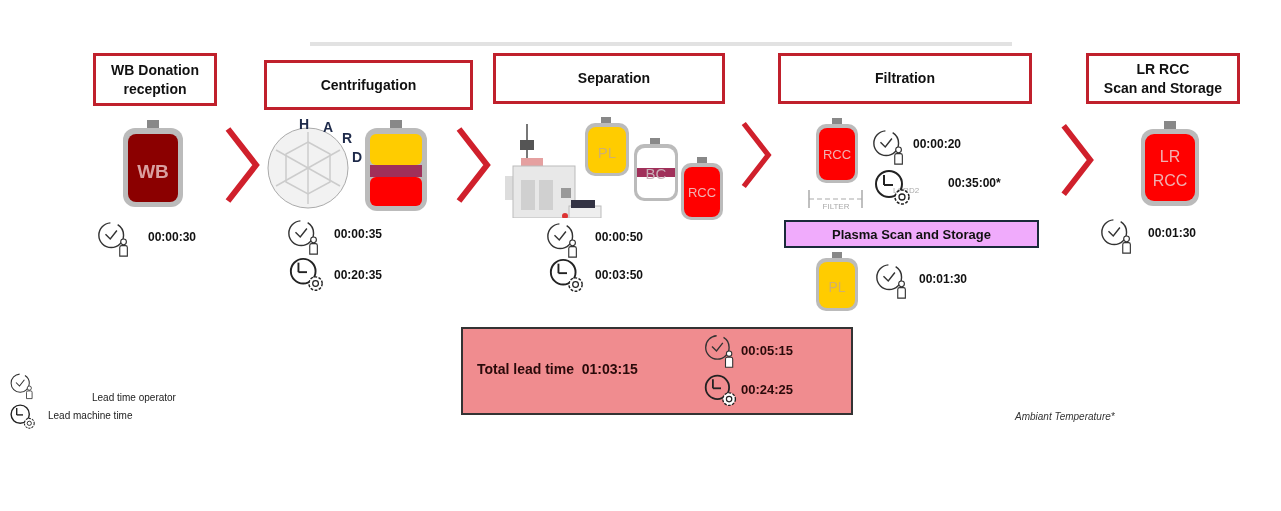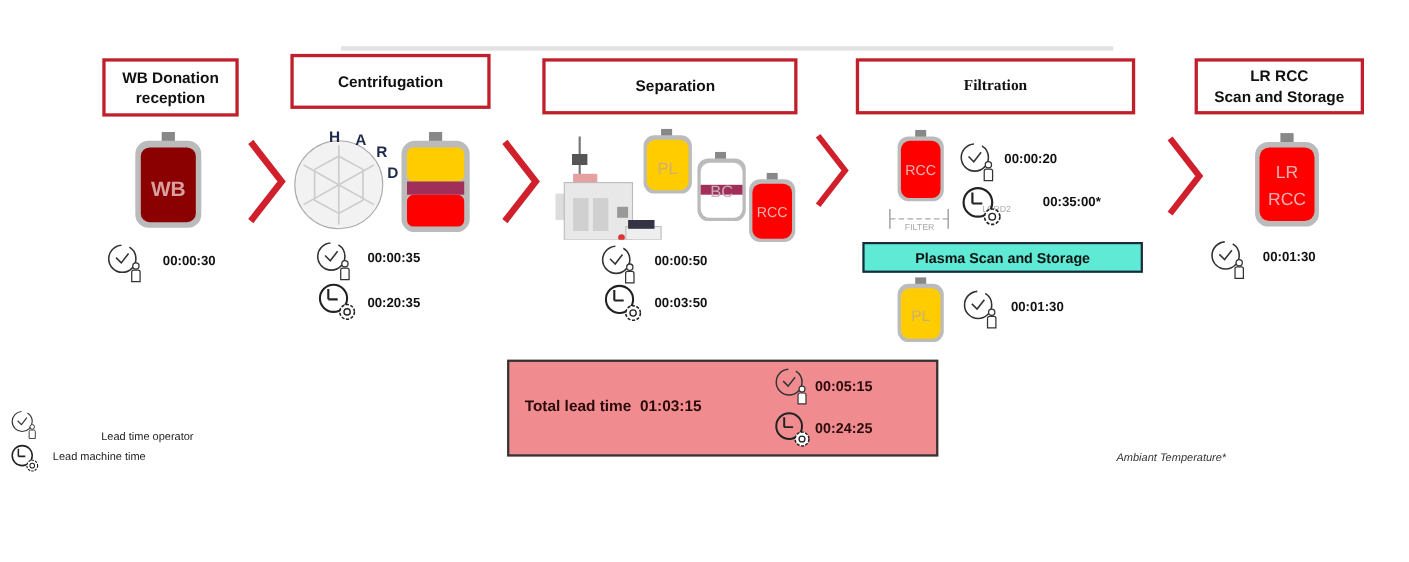--- a/index.html
+++ b/index.html
@@ -9,21 +9,21 @@
     }
     .abs { position: absolute; }
     .topbar { left: 310px; top: 42px; width: 702px; height: 4px; background: #e2e2e2; }
     .stage-box {
       position: absolute; border: 3px solid #c0202c; background: #fff;
       display: flex; align-items: center; justify-content: center; text-align: center;
       font-weight: bold; font-size: 14px; line-height: 19px; box-sizing: border-box;
       font-family: "Liberation Sans", sans-serif; color: #111;
     }
     .plain-box {
-      position: absolute; border: 2px solid #1a2a3a; background: #5eead4;
+      position: absolute; border: 2px solid #1a2a3a; background: #f0abfc;
       display: flex; align-items: center; justify-content: center;
       font-weight: bold; font-size: 13px; box-sizing: border-box;
       font-family: "Liberation Sans", sans-serif;
     }
     .chevron { position: absolute; }
     .bag { position: absolute; }
     .time {
       position: absolute; font-weight: bold; font-size: 12px;
       font-family: "Liberation Sans", sans-serif; color: #111;
     }
@@ -87,21 +87,21 @@
 </svg>
 <svg class="icon" style="left:96px; top:220px;" width="38" height="38">
     <use href="#clock-op"></use>
   </svg>
 <div class="time" style="left:148px; top:230px;">00:00:30</div>
 
 <svg class="chevron" style="left:222px; top:125px;" width="40" height="80">
     <use href="#chev"></use>
   </svg>
 
-<div class="stage-box" style="left:264px; top:49px; width:182px; height:50px;">
+<div class="stage-box" style="left:264px; top:60px; width:209px; height:50px;">
   <span>Centrifugation</span>
 </div>
 <svg class="abs" style="left:264px; top:112px;" width="100" height="100">
   <circle cx="44" cy="56" r="40" fill="#f2f2f2" stroke="#aaa" stroke-width="1"></circle>
   <g stroke="#ccc" stroke-width="1.5" fill="none">
     <line x1="44" y1="20" x2="44" y2="92"></line>
     <line x1="12" y1="38" x2="76" y2="74"></line>
     <line x1="12" y1="74" x2="76" y2="38"></line>
     <polygon points="44,30 66,42 66,70 44,82 22,70 22,42"></polygon>
   </g>
@@ -172,21 +172,21 @@
 <div class="time" style="left:595px; top:230px;">00:00:50</div>
 <svg class="icon" style="left:548px; top:257px;" width="38" height="38">
     <use href="#clock-gear"></use>
   </svg>
 <div class="time" style="left:595px; top:268px;">00:03:50</div>
 
 <svg class="chevron" style="left:738px; top:120px;" width="36" height="70">
     <use href="#chev"></use>
   </svg>
 
-<div class="stage-box" style="left:778px; top:53px; width:254px; height:51px;font-family:Liberation Serif, serif;">
+<div class="stage-box" style="left:778px; top:53px; width:254px; height:51px;">
   <span>Filtration</span>
 </div>
 <svg class="bag" style="left:815px; top:118px;" width="44" height="66">
   <rect x="17" y="0" width="10" height="8" fill="#888"></rect>
   <rect x="1" y="6" width="42" height="59" rx="10" fill="#bbb"></rect>
   <rect x="4" y="10" width="36" height="52" rx="8" fill="#ff0000"></rect>
   <text x="22" y="41" text-anchor="middle" font-size="13" fill="#f0b0b0" font-family="Liberation Sans, sans-serif">RCC</text>
 </svg>
 <svg class="abs" style="left:806px; top:188px;" width="60" height="26">
   <line x1="3" y1="2" x2="3" y2="20" stroke="#aaa" stroke-width="1.5"></line>

